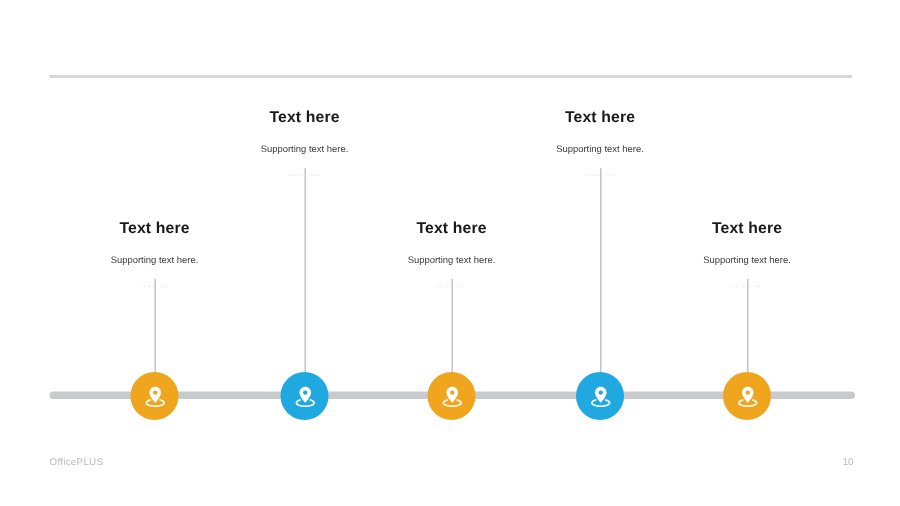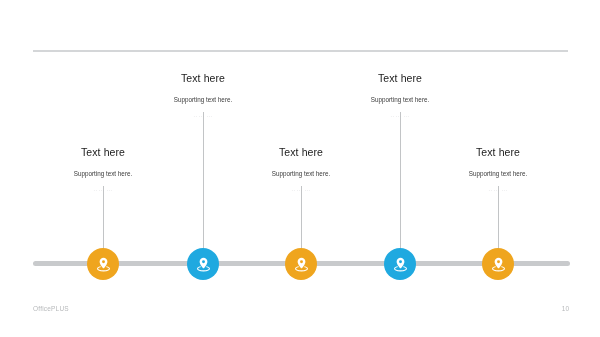--- a/index.html
+++ b/index.html
@@ -73,21 +73,21 @@
 
   
   .textblock {
     position: absolute;
     left: -80px;
     width: 160px;
     text-align: center;
   }
   .tb-title {
     font-size: 10.5px;
-    font-weight: normal;
+    font-weight: bold;
     color: #1a1a1a;
     letter-spacing: 0.1px;
     line-height: 13px;
     margin: 0;
   }
   .tb-sub {
     font-size: 6.3px;
     color: #3a3a3a;
     line-height: 9px;
     margin: 0;

